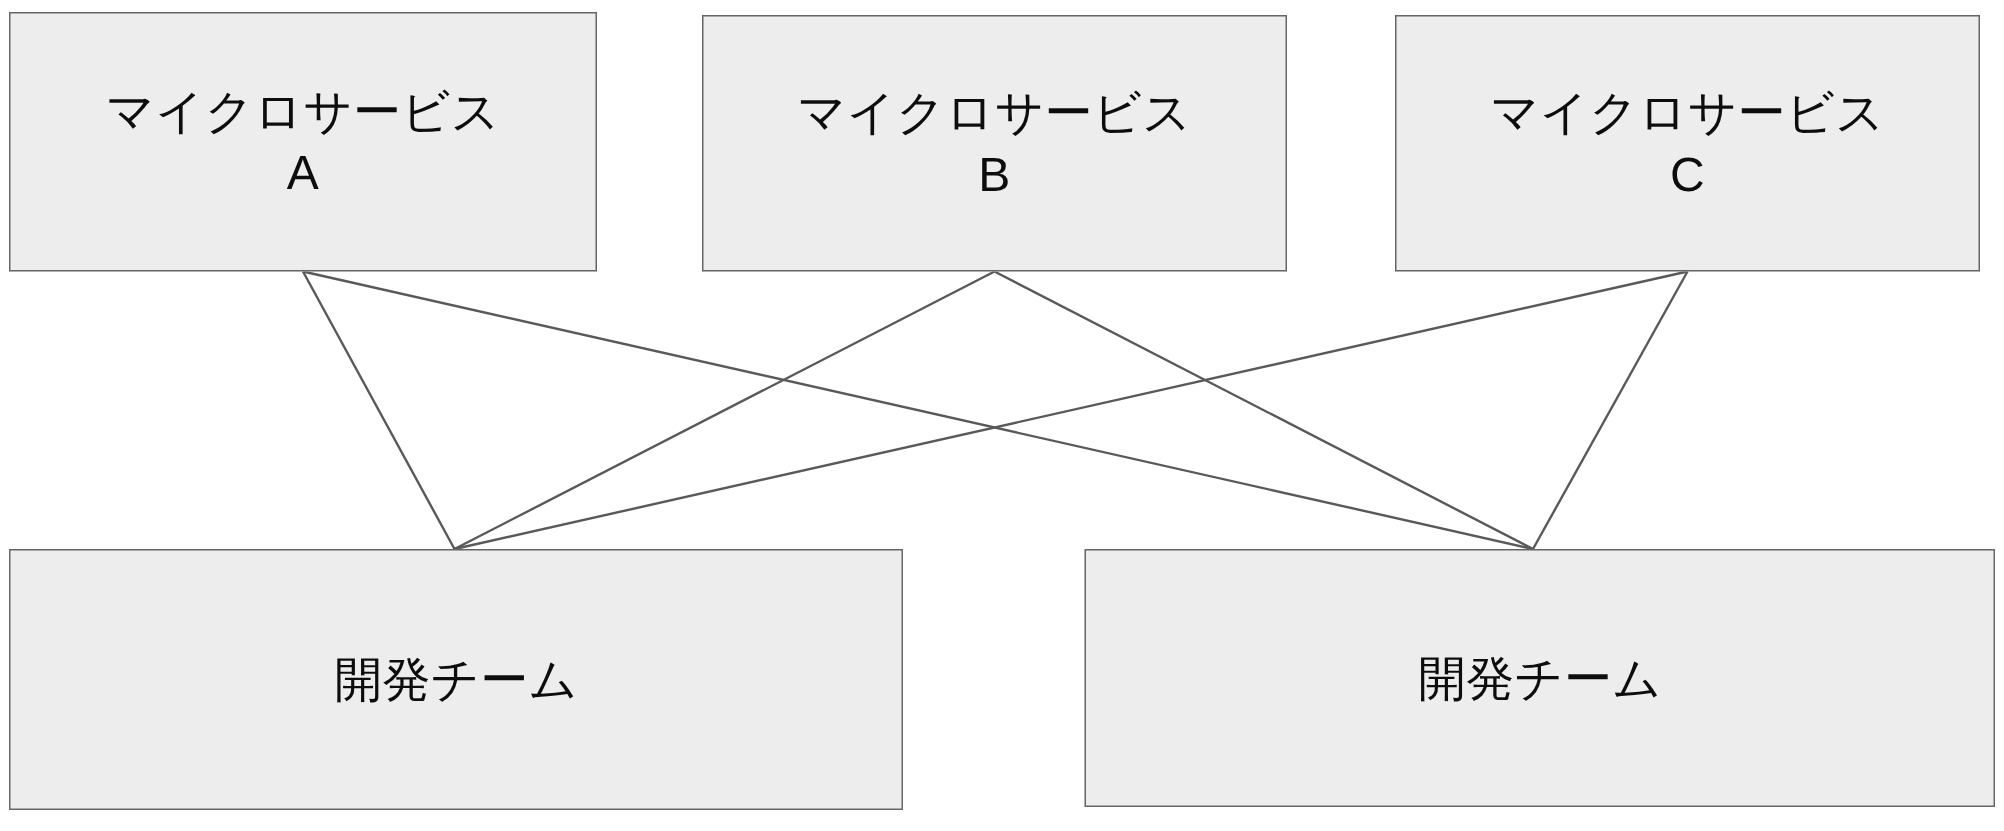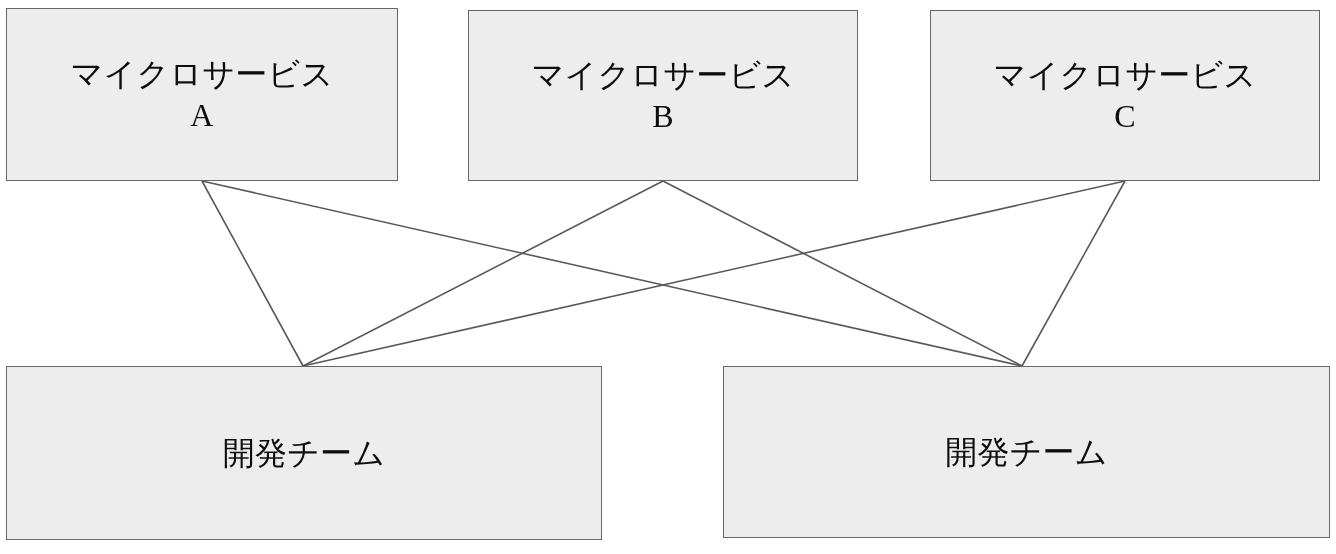--- a/index.html
+++ b/index.html
@@ -36,21 +36,20 @@
     font-size: 32px;
     line-height: 1.28;
     letter-spacing: 0.2px;
     white-space: pre-line;
     z-index: 2;
   }
   .node-label {
     display: block;
     width: 100%;
     white-space: pre-line;
-    font-family: Liberation Serif, serif;
   }
   
   #node-service-a { left: 6px;   top: 8px;  width: 392px; height: 173px; }
   #node-service-b { left: 468px; top: 10px; width: 390px; height: 171px; }
   #node-service-c { left: 930px; top: 10px; width: 390px; height: 171px; }
   
   #node-team-left  { left: 6px;   top: 366px; width: 596px; height: 174px; }
   #node-team-right { left: 723px; top: 366px; width: 607px; height: 172px; }
 </style>
 </head>

